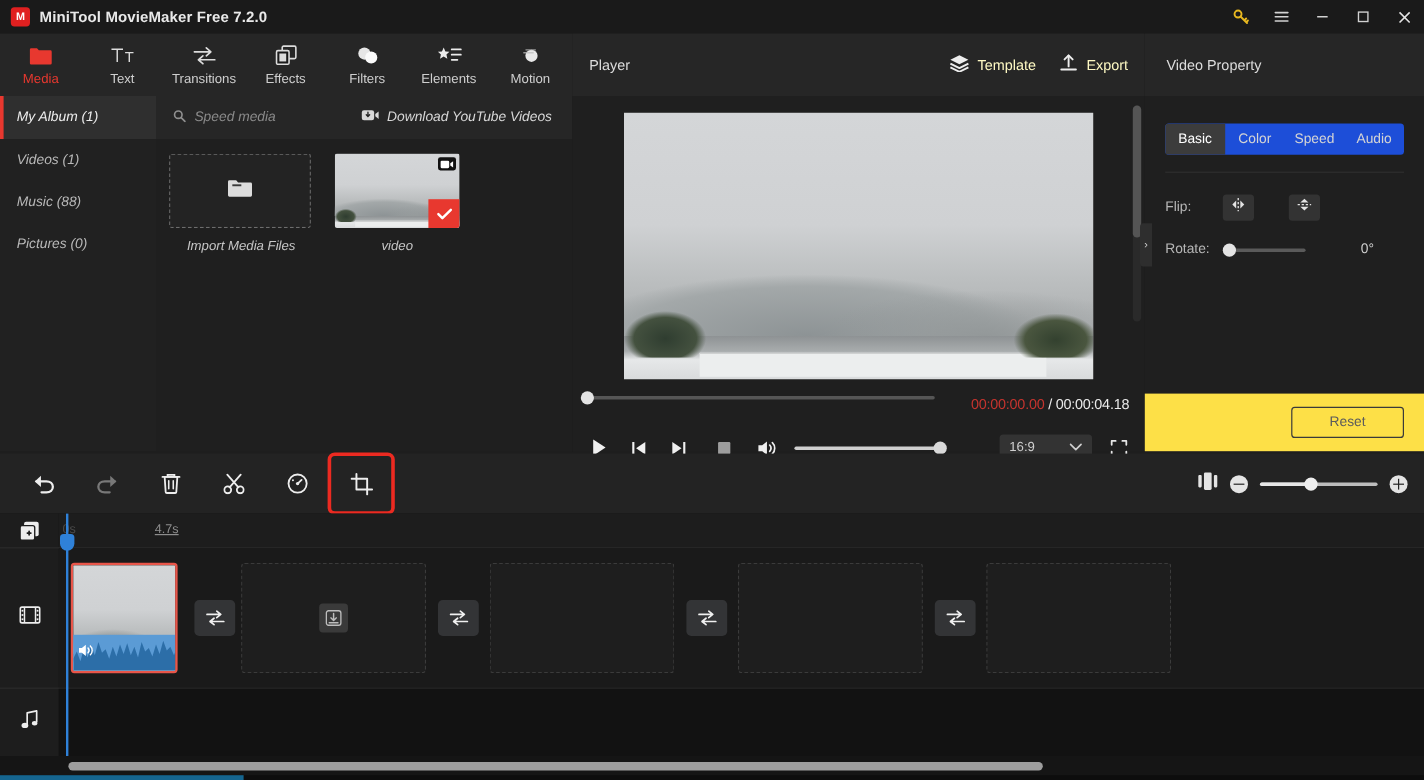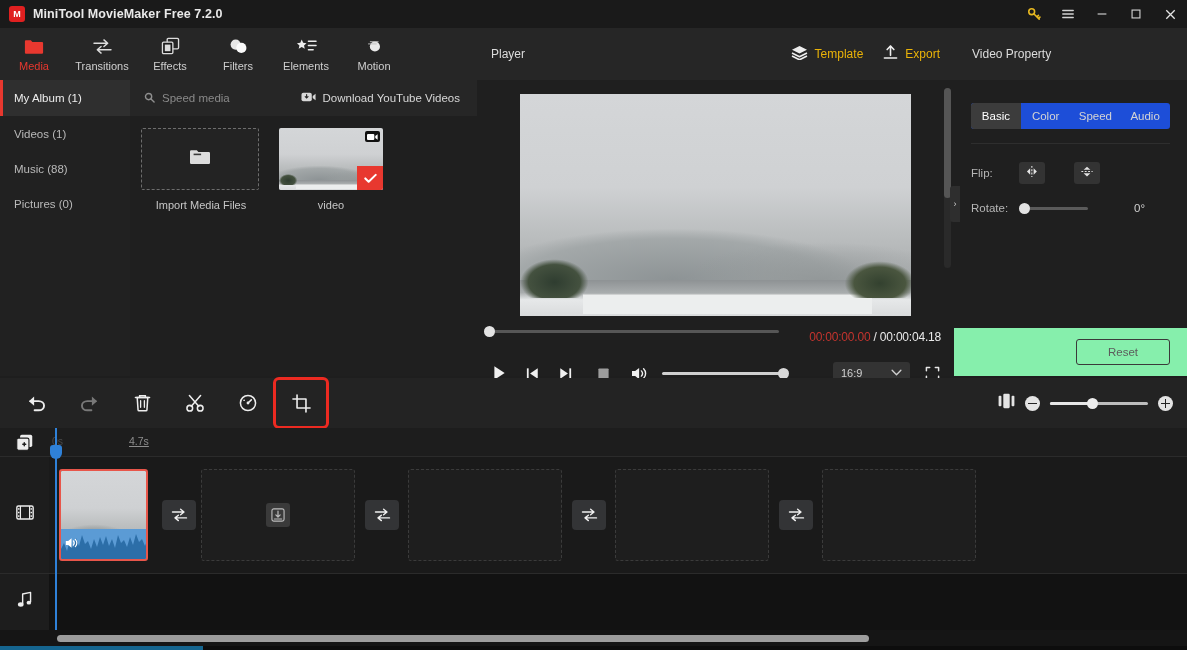--- a/index.html
+++ b/index.html
@@ -39,21 +39,21 @@
     width:68px; height:52px; display:flex; flex-direction:column;
     align-items:center; justify-content:center; gap:4px; cursor:pointer;
   }
   .tab .ic { height:20px; display:flex; align-items:center; justify-content:center; }
   .tab .lb { font-size:11px; color:#cfcfcf; }
   .tab.active .lb { color:#e8382f; }
   .tab.active .ic svg { fill:#e8382f; }
 
   
   .mediapanel {
-    position:absolute; left:0; top:80px; width:477px; height:296px; background:#1f1f1f;
+    position:absolute; left:0; top:80px; width:477px; height:296px; background:#1f1f1f;font-style:italic;
   }
   .media-sub {
     position:absolute; left:0; top:0; width:477px; height:36px;
     background:#262626; display:flex; align-items:center;
   }
   .album-tab {
     width:130px; height:36px; display:flex; align-items:center; padding-left:14px;
     font-size:11.5px; color:#ededed; background:#2f2f2f; position:relative;
   }
   .album-tab::before {
@@ -120,21 +120,21 @@
   }
 
   
   .player {
     position:absolute; left:477px; top:28px; width:477px; height:348px; background:#1f1f1f;
   }
   .player-head {
     height:52px; background:#262626; display:flex; align-items:center; padding:0 14px;
   }
   .player-head .ptitle { font-size:12px; color:#dcdcdc; }
-  .ph-btn { display:flex; align-items:center; gap:7px; margin-left:20px; font-size:12px; color:#eab308; cursor:pointer; }
+  .ph-btn { display:flex; align-items:center; gap:7px; margin-left:20px; font-size:12px; color:#fef9c3; cursor:pointer; }
   .ph-right { margin-left:auto; display:flex; align-items:center; }
 
   .preview-wrap {
     position:absolute; left:0; top:52px; width:477px; height:250px;
     display:flex; align-items:center; justify-content:center; background:#1f1f1f;
   }
   .preview { width:391px; height:222px; position:relative; overflow:hidden; background:#cfd1d3; }
 
   .player-scroll {
     position:absolute; right:3px; top:60px; width:7px; height:180px;
@@ -177,21 +177,21 @@
   .prop-div { margin:14px 17px 0 17px; height:1px; background:#2e2e2e; }
   .prow { display:flex; align-items:center; margin:18px 17px 0 17px; }
   .plabel { width:48px; font-size:11.5px; color:#b6b6b6; }
   .flip-btn {
     width:26px; height:22px; background:#333; border-radius:3px; display:flex;
     align-items:center; justify-content:center; cursor:pointer; margin-right:29px;
   }
   .rot-track { width:64px; height:3px; background:#5a5a5a; border-radius:2px; position:relative; margin-left:5px; }
   .rot-knob { position:absolute; left:-5px; top:-4px; width:11px; height:11px; border-radius:50%; background:#e3e3e3; }
   .rot-val { margin-left:46px; font-size:11.5px; color:#cfcfcf; }
-  .reset-bar { position:absolute; left:0; bottom:0; width:233px; height:48px; background:#86efac; display:flex; align-items:center; justify-content:flex-end; padding-right:17px; }
+  .reset-bar { position:absolute; left:0; bottom:0; width:233px; height:48px; background:#fde047; display:flex; align-items:center; justify-content:flex-end; padding-right:17px; }
   .reset-btn { width:94px; height:26px; border:1px solid #3a3a3a; border-radius:3px; color:#5c5c5c; font-size:11.5px; display:flex; align-items:center; justify-content:center; }
 
   
   .toolbar {
     position:absolute; left:0; top:378px; width:1187px; height:50px;
     background:#232323; display:flex; align-items:center;
   }
   .tool {
     width:50px; height:36px; display:flex; align-items:center; justify-content:center;
     cursor:pointer; margin-left:3px; border-radius:3px;
@@ -286,20 +286,29 @@
   </div>
 
   <div class="tabs">
     <div class="tab active">
       <span class="ic">
         <svg width="20" height="17" viewBox="0 0 22 18">
             <path d="M1 3.2a1.2 1.2 0 0 1 1.2-1.2h5.3l1.7 2h10.6A1.2 1.2 0 0 1 21 5.2v10.6A1.2 1.2 0 0 1 19.8 17H2.2A1.2 1.2 0 0 1 1 15.8Z" fill="#e8382f"></path>
           </svg>
       </span>
       <span class="lb">Media</span>
+    </div>
+    <div class="tab">
+      <span class="ic">
+        <svg width="21" height="16" viewBox="0 0 24 16">
+            <path d="M1 3V1.6h11V3H7.2v11.4H5.8V3Z" fill="#dcdcdc"></path>
+            <path d="M14 6.2V5h8v1.2h-3.3v8.2h-1.4V6.2Z" fill="#dcdcdc"></path>
+          </svg>
+      </span>
+      <span class="lb">Text</span>
     </div>
     <div class="tab">
       <span class="ic">
         <svg width="21" height="17" viewBox="0 0 22 18">
             <path d="M2 5.5h14M12.5 2 16.5 5.5 12.5 9" stroke="#dcdcdc" stroke-width="1.5" fill="none" stroke-linecap="round" stroke-linejoin="round"></path>
             <path d="M20 12.5H6M9.5 9 5.5 12.5 9.5 16" stroke="#dcdcdc" stroke-width="1.5" fill="none" stroke-linecap="round" stroke-linejoin="round"></path>
           </svg>
       </span>
       <span class="lb">Transitions</span>
     </div>

